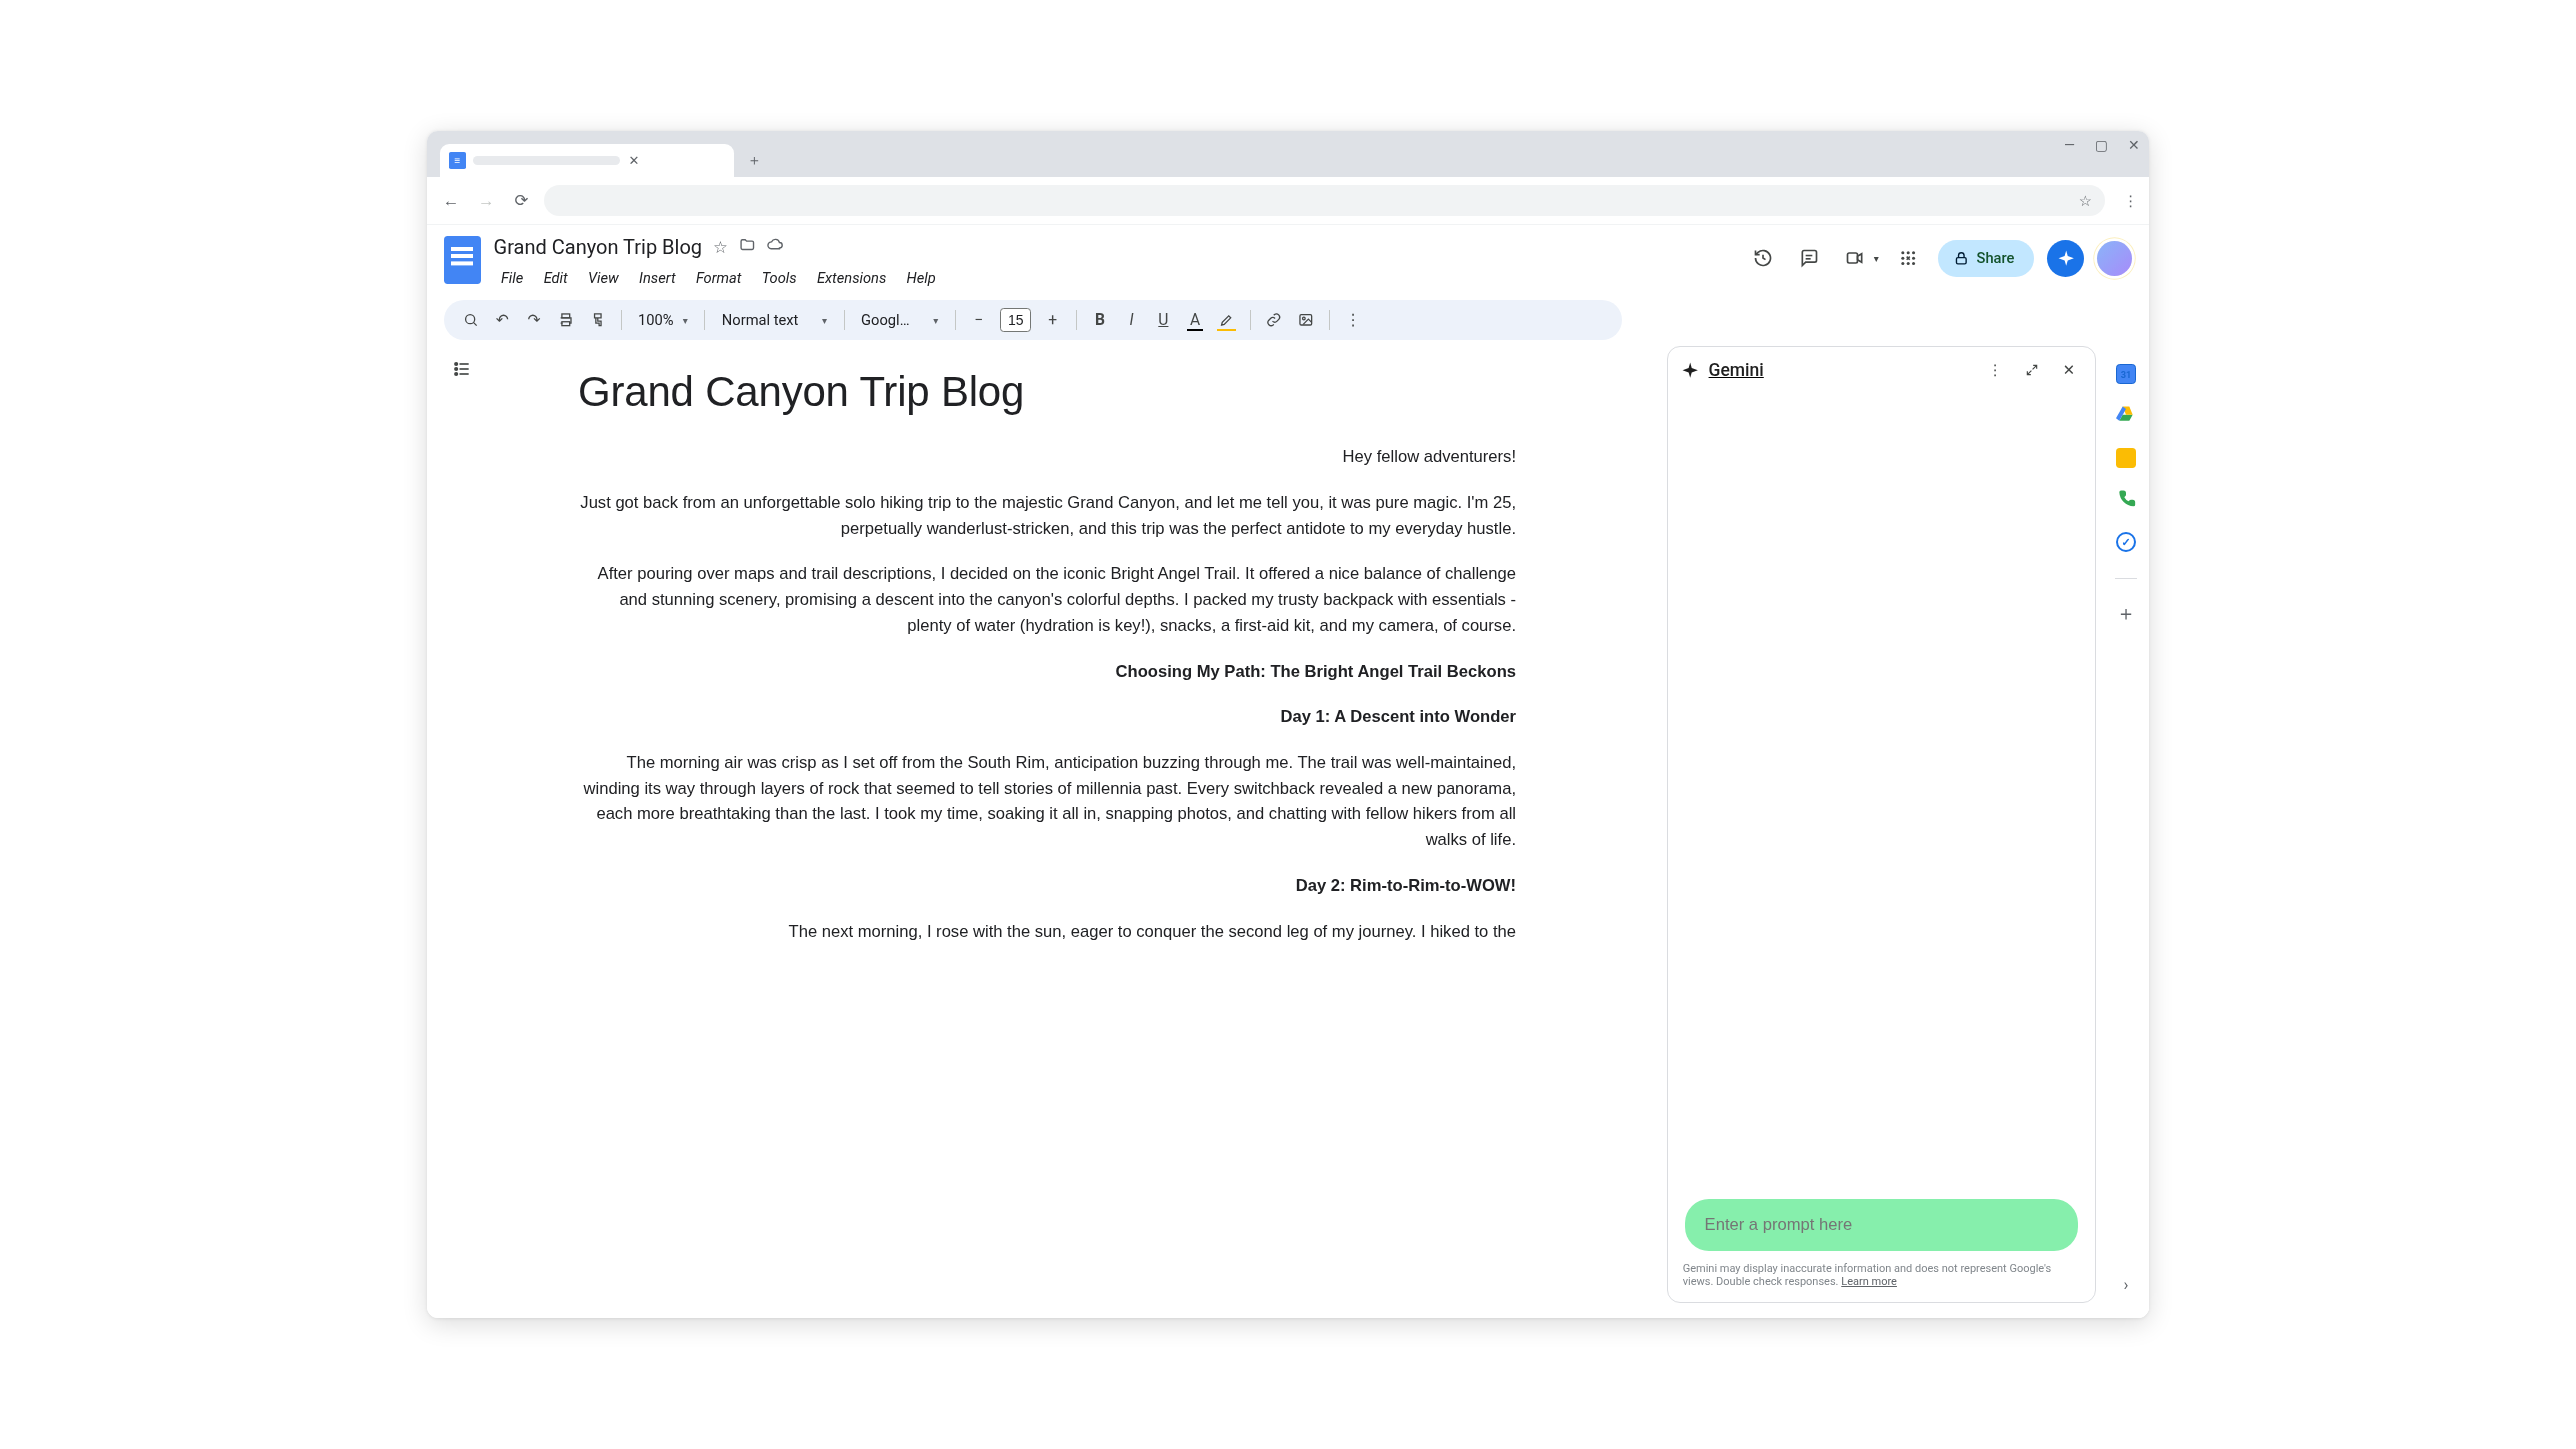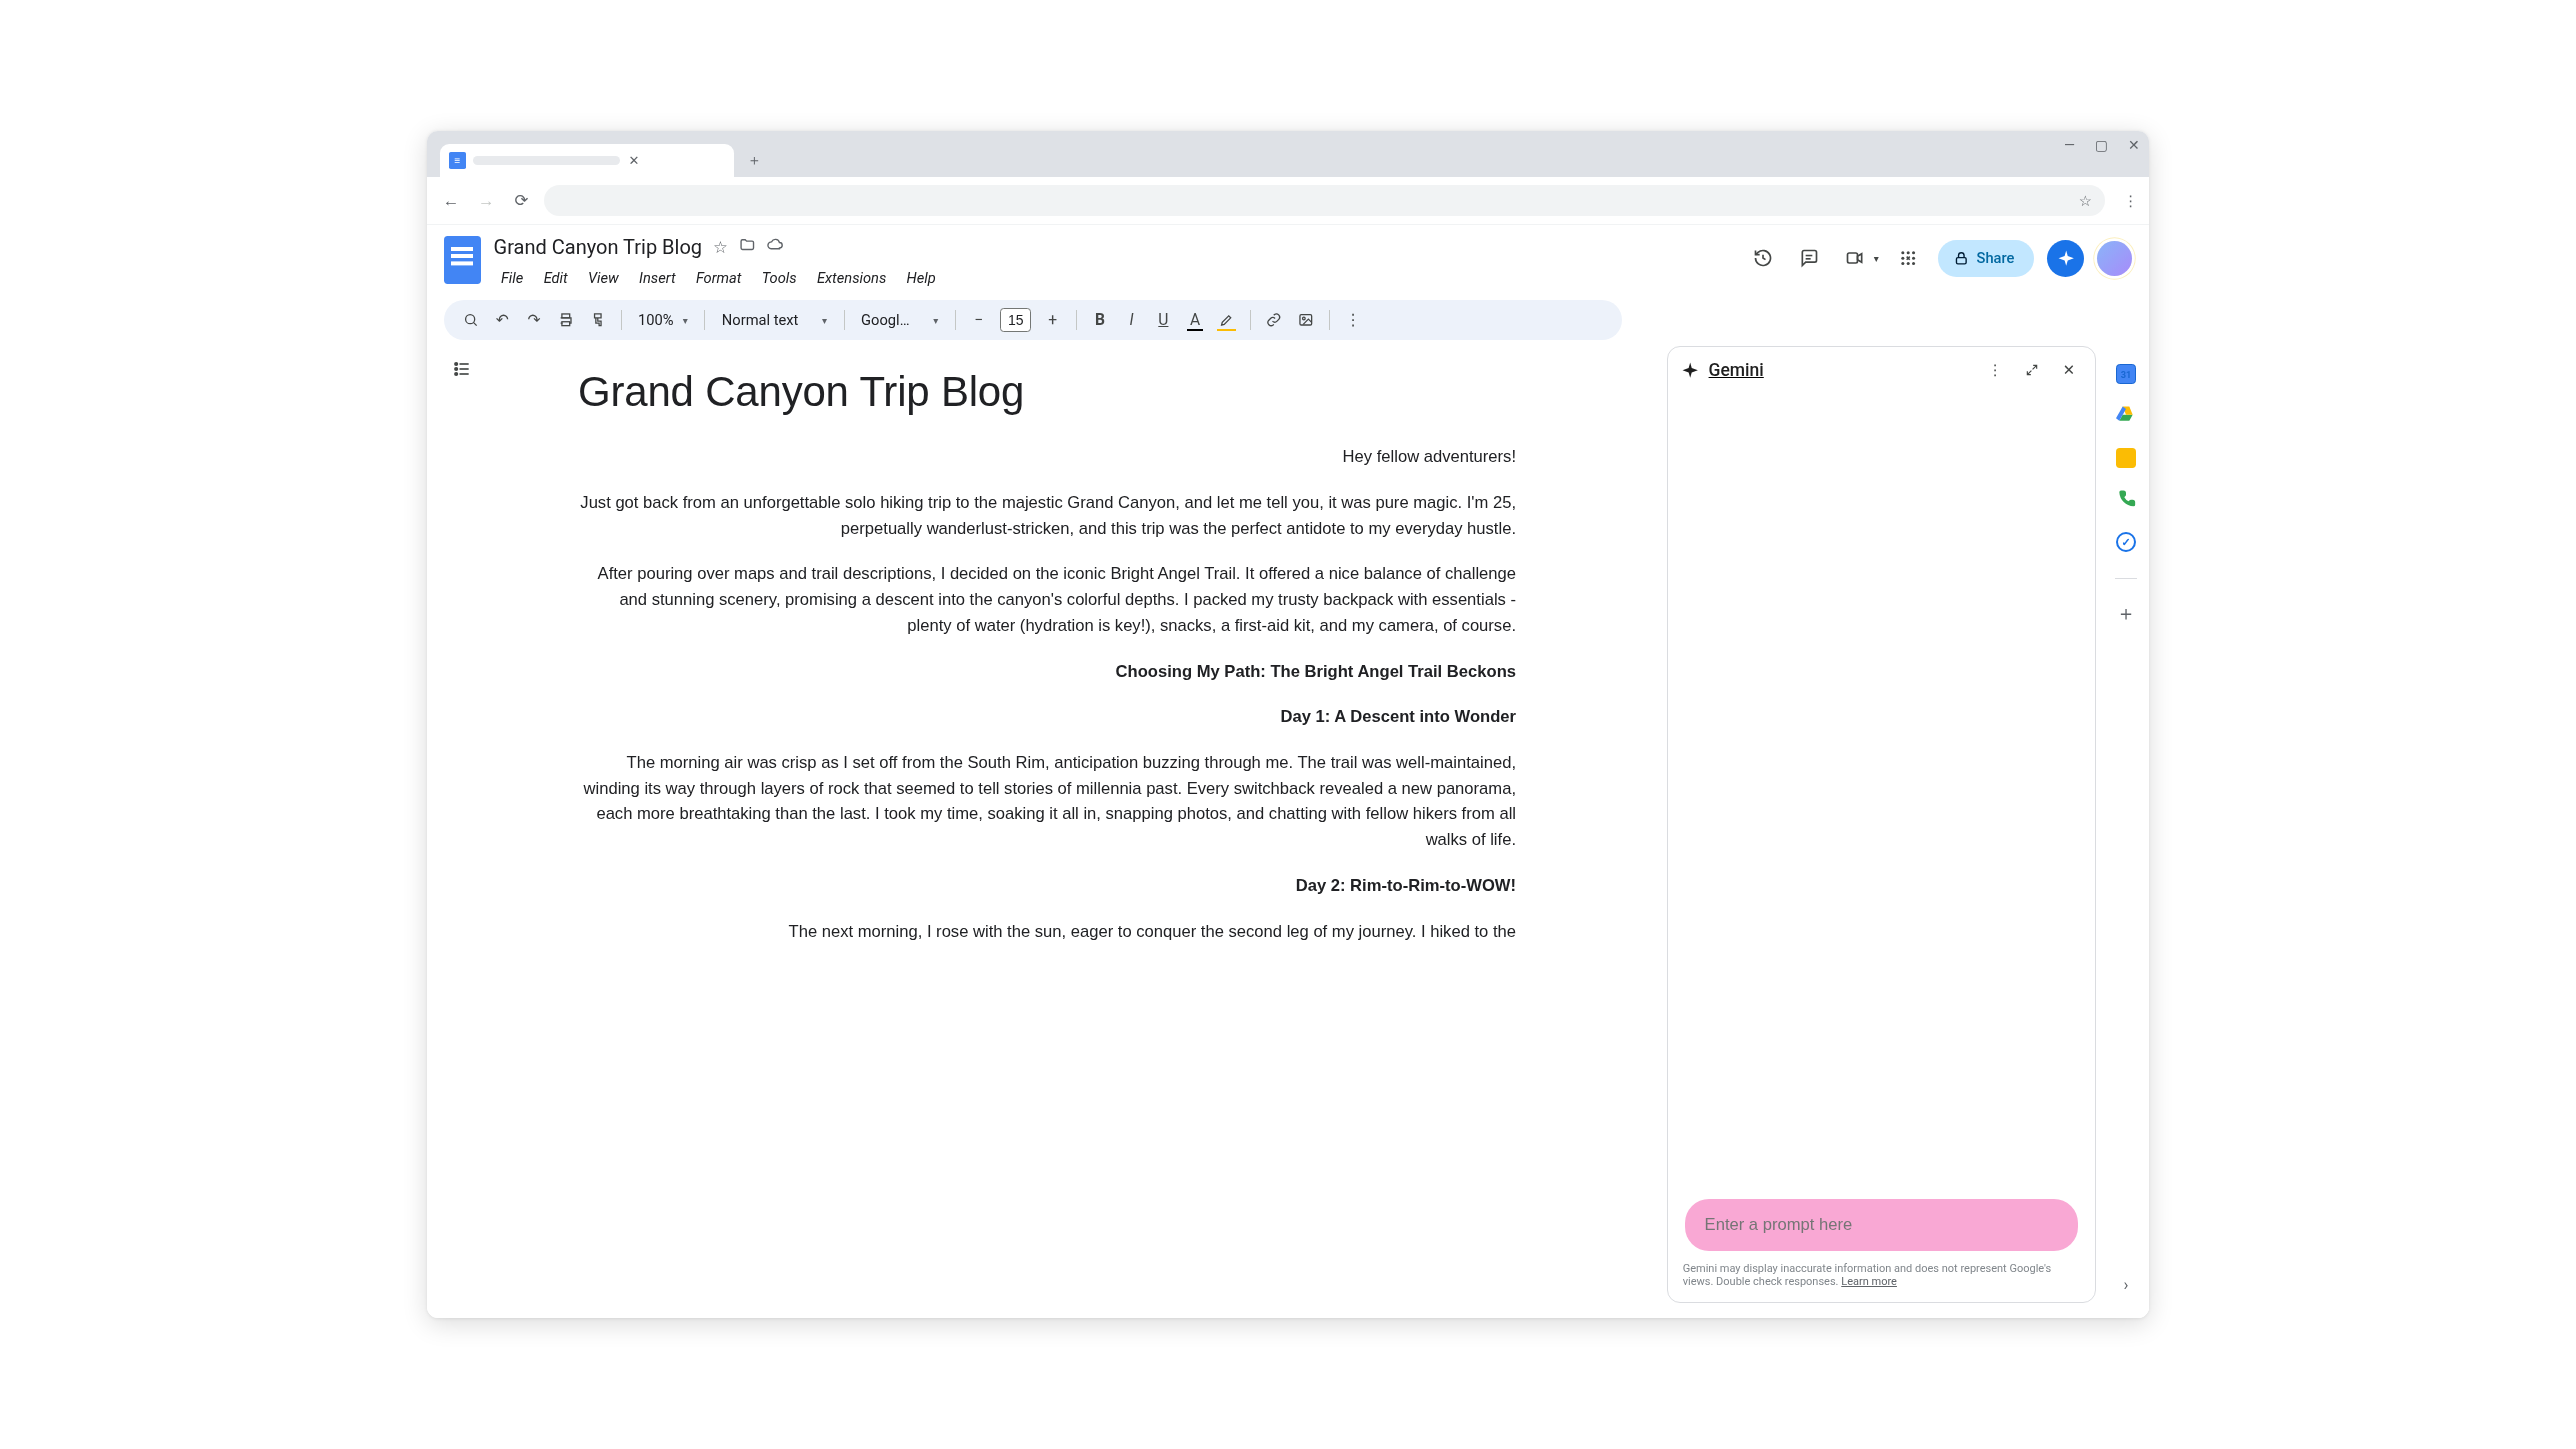--- a/index.html
+++ b/index.html
@@ -85,21 +85,21 @@
   .doc-meta { flex:1; }
   .title-row { display:flex; align-items:center; gap:11px; height:26px;}
   .doc-title { font-size:20px; color:#202124; letter-spacing:0; }
   .title-ic { color:#5f6368; font-size:16.6px; cursor:pointer;}
   .menubar { display:flex; gap:5.5px; margin-top:5.5px;}
   .menu-item { font-size:14.7px; color:#202124; padding:3.7px 7.4px; border-radius:3.7px; cursor:pointer;font-style:italic;}
 
   .header-right { display:flex; align-items:center; gap:13px; margin-top:5.5px;}
   .hr-btn { width:33px;height:33px; display:flex;align-items:center;justify-content:center; color:#444746; cursor:pointer; border-radius:50%;}
   .meet-grp{display:flex;align-items:center;gap:2.8px;}
-  .share-btn { background:#c2e7ff; color:#0369a1; height:37px; border-radius:18.4px; padding:0 20px 0 14.7px; display:flex;align-items:center;gap:7.4px;font-size:14.7px;font-weight:500; cursor:pointer;}
+  .share-btn { background:#c2e7ff; color:#14532d; height:37px; border-radius:18.4px; padding:0 20px 0 14.7px; display:flex;align-items:center;gap:7.4px;font-size:14.7px;font-weight:500; cursor:pointer;}
   .gemini-fab { width:37px;height:37px;border-radius:50%; background:#1a73e8; display:flex;align-items:center;justify-content:center; cursor:pointer;}
   .gemini-fab svg path{fill:#fff;}
   .avatar {width:35px;height:35px;border-radius:50%; background:linear-gradient(135deg,#8ab4f8,#a78bfa);
     box-shadow:0 0 0 2.8px #fff, 0 0 0 3.7px #f1c40f44;}
 
   
   .toolbar-wrap{ padding:9.2px 16.6px 0 16.6px;}
   .toolbar {
     background:#edf2fa; border-radius:24px; height:40px;
     display:flex; align-items:center; padding:0 13px; gap:3.7px; width:1178px;
@@ -140,21 +140,21 @@
     position:absolute; right:53px; top:5.5px; width:429px; bottom:14.7px;
     background:#fff; border:0.9px solid #dadce0; border-radius:13px;
     display:flex; flex-direction:column;
   }
   .gp-head{ height:46px;display:flex;align-items:center;padding:0 13px;gap:11px;}
   .gp-title-wrap{display:flex;align-items:center;gap:9.2px;flex:1;text-decoration:underline;}
   .gp-title{font-size:17.5px;color:#1f1f1f;font-weight:500;}
   .gp-ic{ width:26px;height:26px;display:flex;align-items:center;justify-content:center;color:#444746;border-radius:50%;cursor:pointer;font-size:14.7px;}
   .gp-body{flex:1;}
   .gp-input-wrap{ padding:0 16.6px;}
-  .gp-input{ background:#f9a8d4; border-radius:24px; height:52px; padding:0 20px; display:flex;align-items:center;}
+  .gp-input{ background:#86efac; border-radius:24px; height:52px; padding:0 20px; display:flex;align-items:center;}
   .gp-input input{ border:none;background:transparent;width:100%;font-size:16.6px;color:#5f6368;outline:none;}
   .gp-disclaimer{ font-size:11px; color:#80868b; text-align:left; padding:11px 14.7px 14.7px;}
   .gp-disclaimer a{color:#5f6368;text-decoration:underline;cursor:pointer;}
 
   
   .side-rail{
     position:absolute; right:0; top:5.5px; bottom:0; width:46px; background:#fff;
     display:flex; flex-direction:column; align-items:center; gap:20px; padding-top:18.4px;
   }
   .rail-ic{ width:20px;height:20px;border-radius:3.7px; cursor:pointer;}

